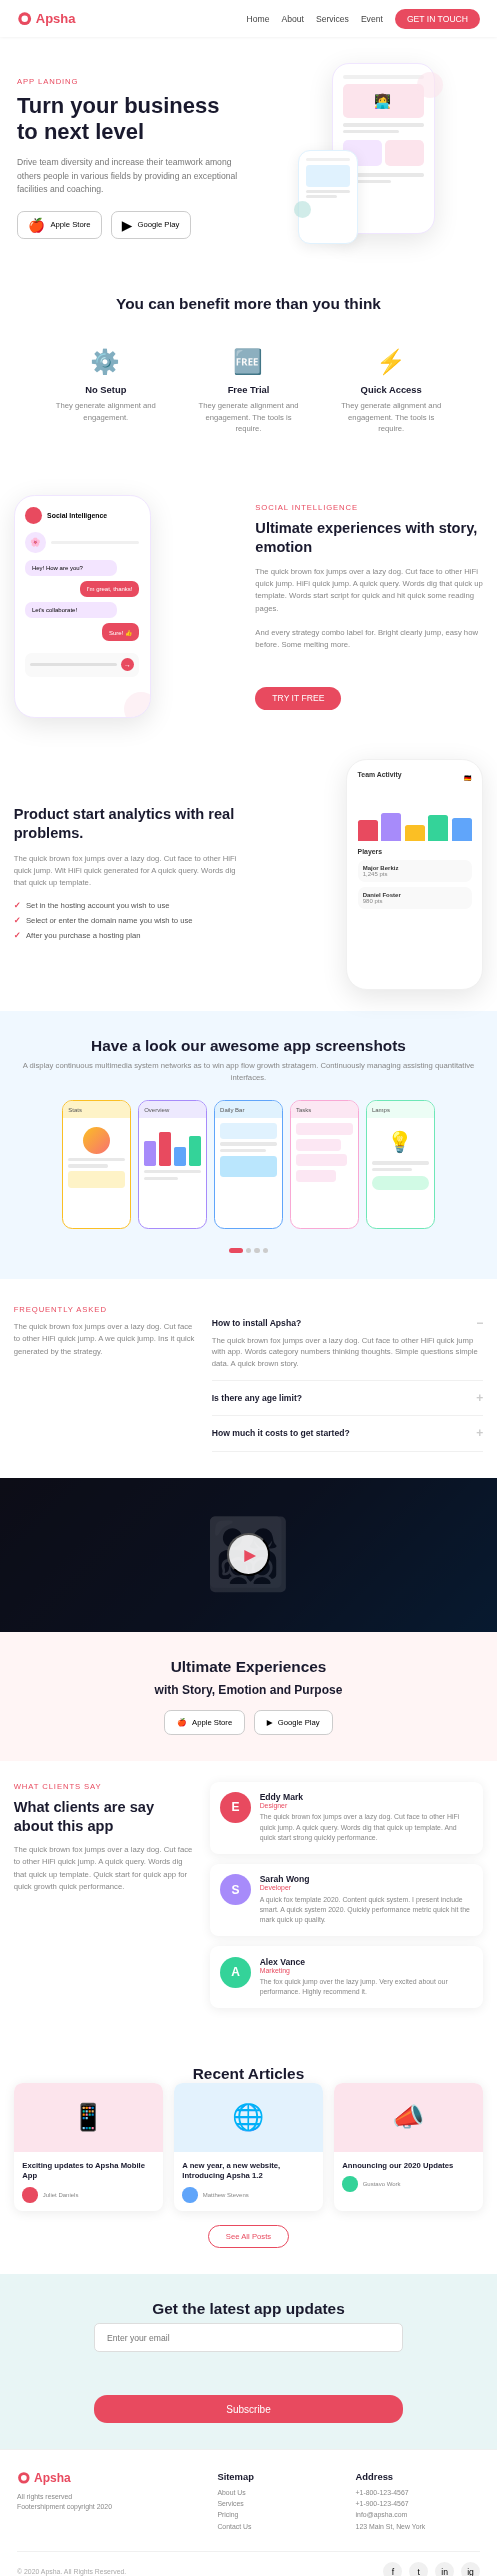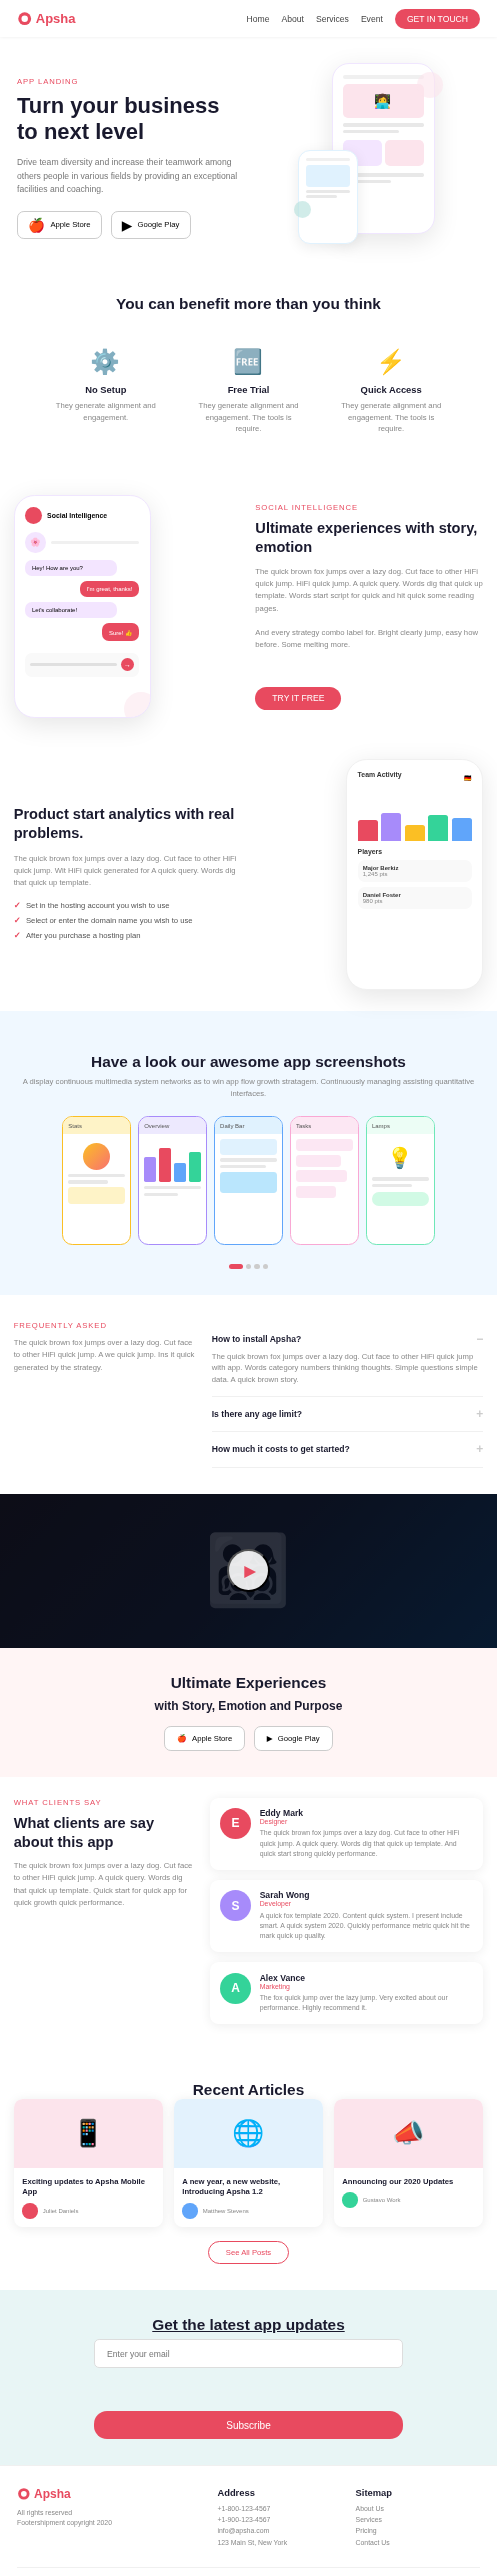--- a/index.html
+++ b/index.html
@@ -60,21 +60,21 @@
     .analytics-phone { width: 137px; height: 231px; background: #fff; border-radius: 20.6px; border: 1.7px solid #f0f0f0; box-shadow: 0 6.9px 26px rgba(0,0,0,0.1); padding: 10.3px; overflow: hidden; margin-left: auto; }
     .analytics-phone-title { font-size: 6.9px; font-weight: 700; margin-bottom: 6.9px; color: #333; }
     .bar-chart { display: flex; align-items: flex-end; gap: 3.4px; height: 51px; margin-bottom: 6.9px; }
     .bar { border-radius: 2.6px 2.6px 0 0; flex: 1; }
     .analytics-player-card { background: #f9f9f9; border-radius: 6.9px; padding: 5.1px; margin-bottom: 5.1px; }
     .player-name { font-size: 6px; font-weight: 600; color: #333; }
     .player-score { font-size: 6px; color: #888; }
 
     
     .screenshots-section { background: #f0f8ff; padding: 26px 13.7px; text-align: center; }
-    .screenshots-title { font-size: 15.4px; font-weight: 700; color: #1a1a2e; margin-bottom: 5.1px; margin-top: 16px; }
+    .screenshots-title { font-size: 15.4px; font-weight: 700; color: #1a1a2e; margin-bottom: 5.1px; }
     .screenshots-desc { font-size: 7.7px; color: #888; margin-bottom: 17px; line-height: 1.5; }
     .screenshots-row { display: flex; gap: 6.9px; justify-content: center; overflow-x: auto; padding-bottom: 8.6px; }
     .screenshot-phone { width: 69px; height: 129px; background: #fff; border-radius: 10.3px; border: 1.3px solid #e0e0e0; overflow: hidden; flex-shrink: 0; display: flex; flex-direction: column; }
     .screenshot-phone-header { height: 17px; background: #f5f5f5; padding: 3.4px 5.1px; display: flex; align-items: center; }
     .screenshot-phone-content { flex: 1; padding: 5.1px; }
     .mock-line { height: 3.4px; background: #e8e8e8; border-radius: 1.7px; margin-bottom: 3.4px; }
     .mock-block { height: 26px; background: #f0f0f0; border-radius: 3.4px; margin-bottom: 3.4px; }
     .mock-circle { width: 34px; height: 34px; border-radius: 50%; background: linear-gradient(135deg, #a78bfa, #e84a5f); margin: 3.4px auto; }
     .screenshot-dots { display: flex; justify-content: center; gap: 3.4px; margin-top: 10.3px; }
     .dot { width: 5.1px; height: 5.1px; border-radius: 50%; background: #ccc; }
@@ -131,21 +131,21 @@
     .article-body { padding: 8.6px; }
     .article-title { font-size: 7.7px; font-weight: 700; color: #1a1a2e; margin-bottom: 5.1px; line-height: 1.4; }
     .article-author { display: flex; align-items: center; gap: 5.1px; }
     .article-avatar { width: 15.4px; height: 15.4px; border-radius: 50%; }
     .article-author-name { font-size: 6px; color: #888; }
     .articles-btn-row { text-align: center; margin-top: 13.7px; }
     .see-all-btn { background: transparent; border: 1.3px solid #e84a5f; color: #e84a5f; border-radius: 17px; padding: 6px 17px; font-size: 7.7px; cursor: pointer; }
 
     
     .newsletter-section { background: #e8f5f5; padding: 26px 17px; text-align: center; }
-    .newsletter-title { font-size: 15.4px; font-weight: 700; color: #1a1a2e; margin-bottom: 5.1px; text-decoration: underline; }
+    .newsletter-title { font-size: 15.4px; font-weight: 700; color: #1a1a2e; margin-bottom: 5.1px; }
     .newsletter-form { display: flex; gap: 6.9px; max-width: 309px; margin: 0 auto; flex-direction: column; }
     .newsletter-input { flex: 1; padding: 8.6px 12px; border: 0.9px solid #ddd; border-radius: 5.1px; font-size: 8.6px; outline: none; }
     .newsletter-btn { background: #e84a5f; color: #fff; border: none; border-radius: 13px; padding: 8.6px 15.4px; font-size: 10px; cursor: pointer; margin-top: 36px; }
 
     
     footer { background: #fff; padding: 20.6px 17px 13.7px; border-top: 0.9px solid #f0f0f0; }
     .footer-top { display: flex; gap: 13.7px; margin-bottom: 17px; }
     .footer-brand { flex: 1.5; }
     .footer-logo { display: flex; align-items: center; gap: 3.4px; font-weight: 700; font-size: 12px; color: #e84a5f; margin-bottom: 6.9px; }
     .footer-tagline { font-size: 6.9px; color: #888; line-height: 1.5; }
@@ -531,37 +531,37 @@
       <div class="footer-logo">
         <svg width="13.7" height="13.7" viewBox="0 0 24 24" fill="#e84a5f">
             <circle cx="12" cy="12" r="10"></circle>
             <circle cx="12" cy="12" r="5" fill="#fff"></circle>
           </svg>
         <span>Apsha</span>
       </div>
       <p class="footer-tagline">All rights reserved<br>Footershipment copyright 2020</p>
     </div>
     <div class="footer-col">
+      <div class="footer-col-title">Sitemap</div>
+      <ul>
+        <li>About Us</li>
+        <li>Services</li>
+        <li>Pricing</li>
+        <li>Contact Us</li>
+      </ul>
+    </div>
+    <div class="footer-col">
       <div class="footer-col-title">Address</div>
       <ul>
         <li>+1-800-123-4567</li>
         <li>+1-900-123-4567</li>
         <li>info@apsha.com</li>
         <li>123 Main St, New York</li>
       </ul>
     </div>
-    <div class="footer-col">
-      <div class="footer-col-title">Sitemap</div>
-      <ul>
-        <li>About Us</li>
-        <li>Services</li>
-        <li>Pricing</li>
-        <li>Contact Us</li>
-      </ul>
-    </div>
   </div>
   <div class="footer-bottom">
     <span class="footer-copy">© 2020 Apsha. All Rights Reserved.</span>
     <div class="footer-social">
       <div class="social-icon">f</div>
       <div class="social-icon">t</div>
       <div class="social-icon">in</div>
       <div class="social-icon">ig</div>
     </div>
   </div>

